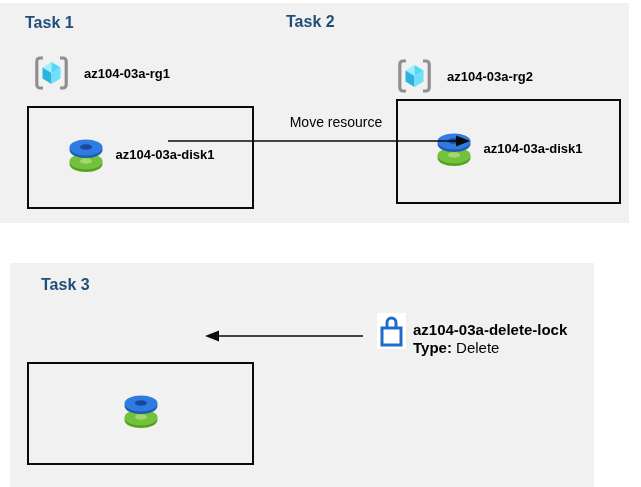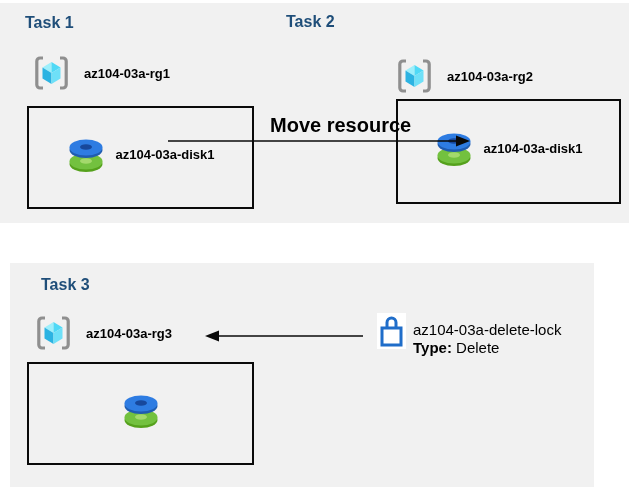--- a/index.html
+++ b/index.html
@@ -23,31 +23,31 @@
   .rg-row{position:absolute;display:flex;align-items:center;gap:14px;}
   .name-label{font-size:13px;font-weight:bold;color:var(--label-color);white-space:nowrap;}
   .resource-box{
     position:absolute;border:2px solid var(--box-border);box-sizing:border-box;
     display:flex;flex-direction:row;align-items:center;justify-content:center;
     gap:9px;padding-bottom:6px;
   }
   .arrow-svg{position:absolute;overflow:visible;}
   .move-label{
     position:absolute;left:270px;top:114px;width:132px;text-align:center;
-    font-size:20px;font-weight:bold;color:var(--label-color);white-space:nowrap;
+    font-size:14px;font-weight:normal;color:var(--label-color);white-space:nowrap;
   }
   .lock-square{
     position:absolute;left:377px;top:313px;width:29px;height:36px;background:#ffffff;
     display:flex;align-items:center;justify-content:center;
   }
   .lock-text{
     position:absolute;left:413px;top:321px;font-size:15px;color:var(--label-color);
     line-height:18px;white-space:nowrap;
   }
-  .lock-text .lock-name{font-weight:normal;}
+  .lock-text .lock-name{font-weight:bold;}
   .lock-text .type-label{font-weight:bold;}
 </style>
 </head>
 <body>
 
 <div class="panel" style="left:0px;top:3px;width:263px;height:220px;">
   <div class="task-title" style="left:25px;top:11px;">Task 1</div>
 
   <div class="rg-row" style="left:33px;top:50px;">
     <svg width="37" height="40" viewBox="0 0 37 40">
@@ -98,31 +98,20 @@
       <ellipse cx="20" cy="10.5" rx="16.5" ry="8" fill="#2e7ce2"></ellipse>
       <ellipse cx="20" cy="10" rx="6" ry="2.8" fill="#17489c"></ellipse>
     </svg>
     <span class="name-label">az104-03a-disk1</span>
   </div>
 </div>
 
 <div class="panel" style="left:10px;top:263px;width:584px;height:224px;">
   <div class="task-title" style="left:31px;top:13px;">Task 3</div>
 
-  <div class="rg-row" style="left:25px;top:50px;">
-    <svg width="37" height="40" viewBox="0 0 37 40">
-      <path d="M10 5 H7 a3.2 3.2 0 0 0 -3.2 3.2 V31.8 a3.2 3.2 0 0 0 3.2 3.2 H10" fill="none" stroke="#8f8f8f" stroke-width="3.2"></path>
-      <path d="M27 5 H30 a3.2 3.2 0 0 1 3.2 3.2 V31.8 a3.2 3.2 0 0 1 -3.2 3.2 H27" fill="none" stroke="#8f8f8f" stroke-width="3.2"></path>
-      <polygon points="18.5,9 9.5,14.5 18.5,20" fill="#9deffb"></polygon>
-      <polygon points="18.5,9 27.5,14.5 18.5,20" fill="#4fd9f6"></polygon>
-      <polygon points="9.5,14.5 18.5,20 18.5,31 9.5,25.5" fill="#2cb3e2"></polygon>
-      <polygon points="27.5,14.5 18.5,20 18.5,31 27.5,25.5" fill="#6ee0f8"></polygon>
-    </svg>
-    <span class="name-label">az104-03a-rg3</span>
-  </div>
 
   <div class="resource-box" style="left:17px;top:99px;width:227px;height:103px;">
     <svg width="40" height="36" viewBox="0 0 40 36">
       <ellipse cx="20" cy="27" rx="16.5" ry="8" fill="#55a11c"></ellipse>
       <ellipse cx="20" cy="24.5" rx="16.5" ry="8" fill="#73c13f"></ellipse>
       <ellipse cx="20" cy="24" rx="6" ry="2.8" fill="#a3d96c"></ellipse>
       <ellipse cx="20" cy="13" rx="16.5" ry="8" fill="#1f5cb0"></ellipse>
       <ellipse cx="20" cy="10.5" rx="16.5" ry="8" fill="#2e7ce2"></ellipse>
       <ellipse cx="20" cy="10" rx="6" ry="2.8" fill="#17489c"></ellipse>
     </svg>

